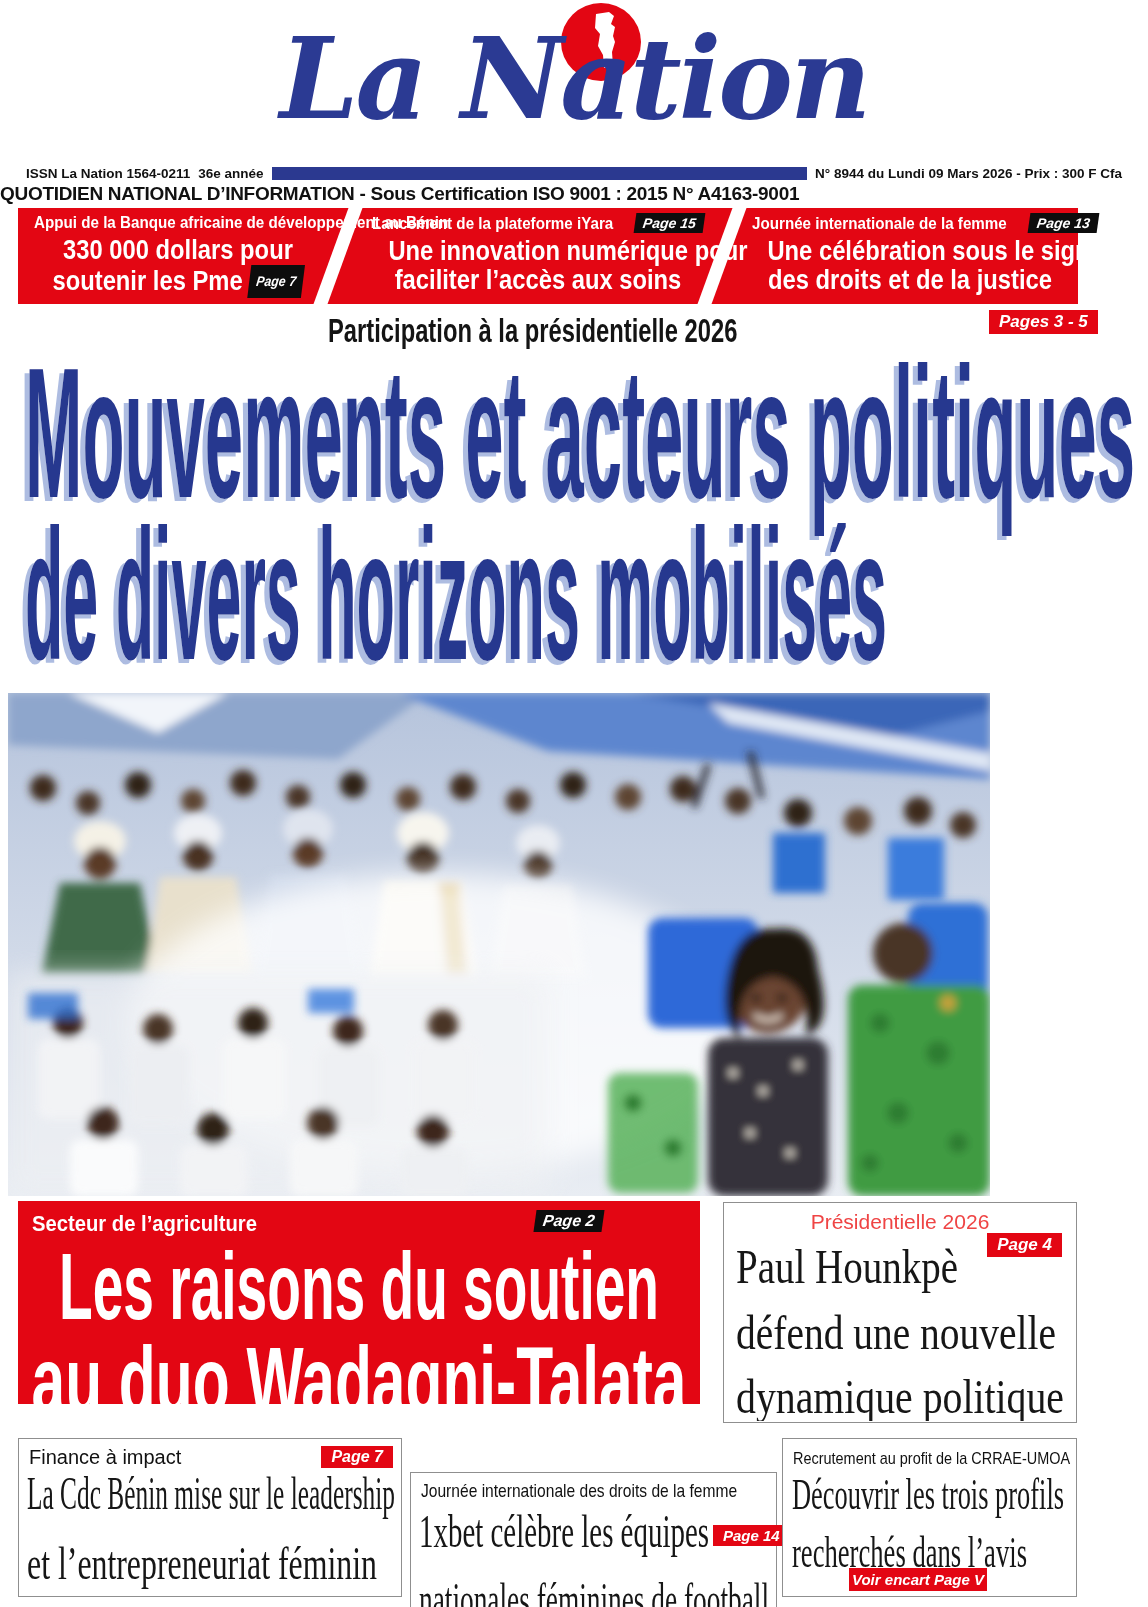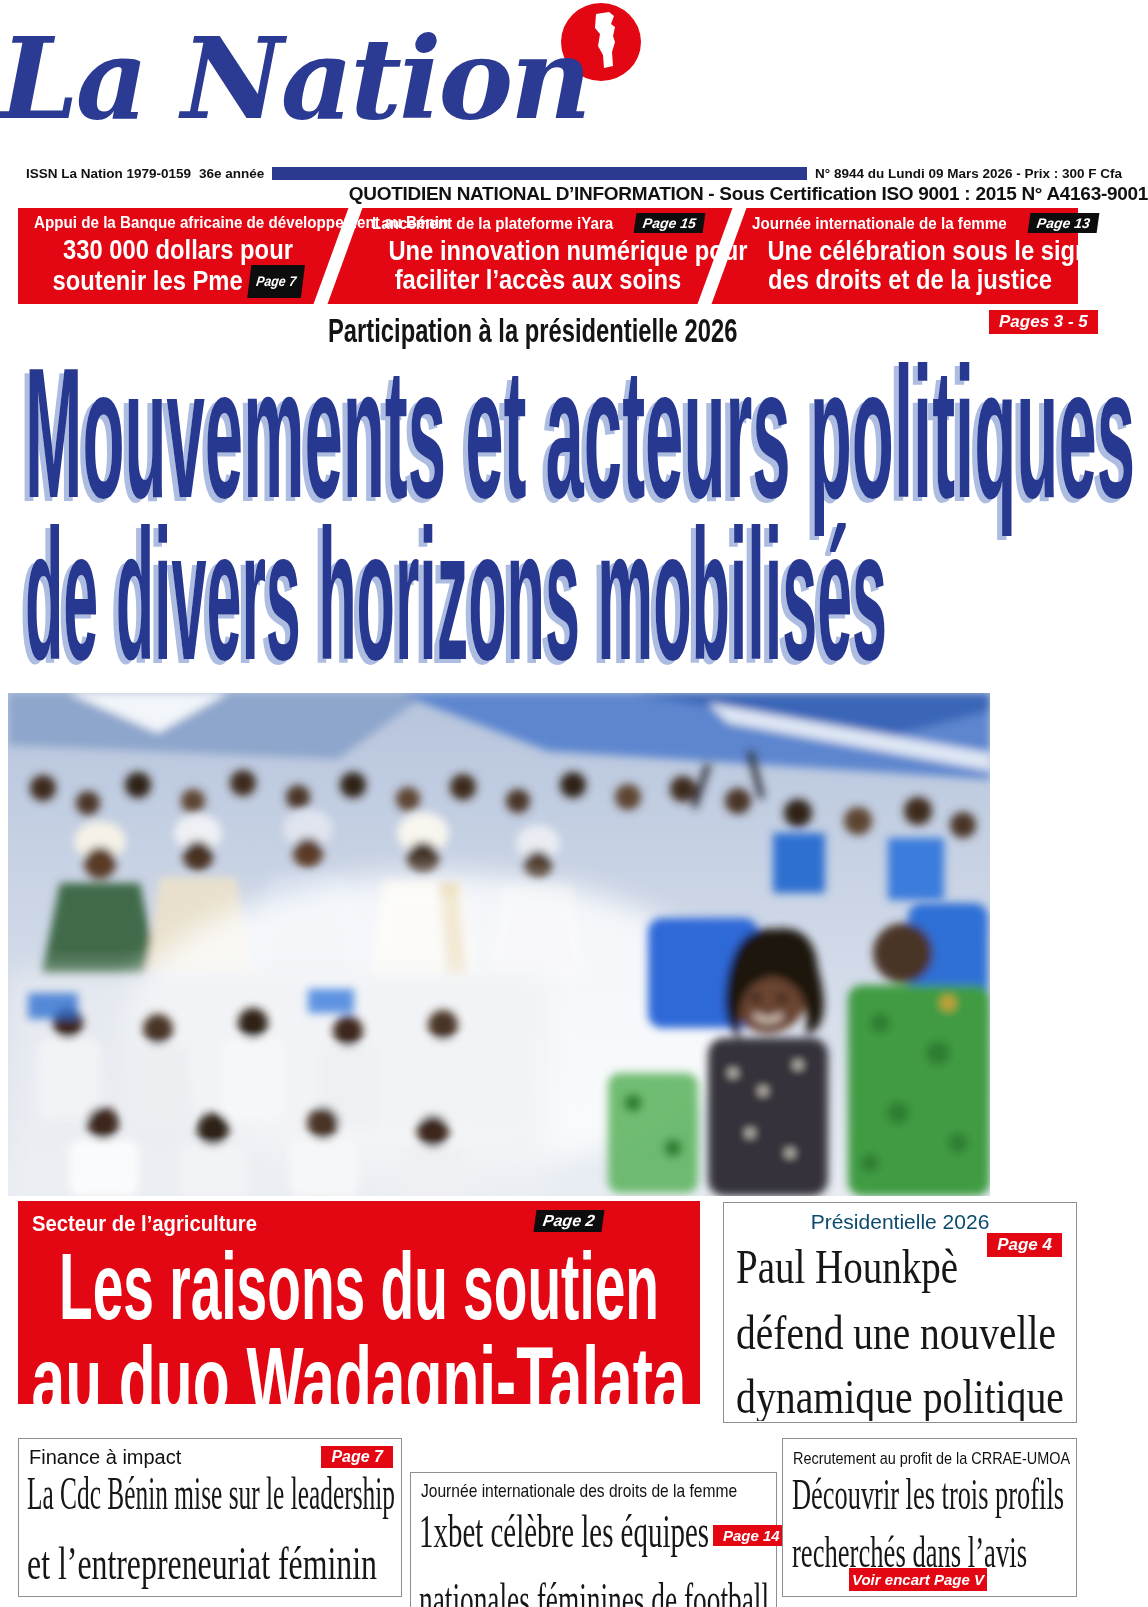--- a/index.html
+++ b/index.html
@@ -1,27 +1,27 @@
 <!DOCTYPE html>
 <html><head>
 <meta charset="utf-8">
 <style>
   * { margin:0; padding:0; box-sizing:border-box; }
   body { background:#ffffff; font-family:"Liberation Sans", sans-serif; }
   .page { position:relative; width:1148px; height:1607px; background:#fff; overflow:hidden; }
 
   
-  .logo-wrap { position:absolute; left:0; top:0; width:1148px; height:162px; text-align:left; }
+  .logo-wrap { position:absolute; left:0; top:0; width:1148px; height:162px; text-align:center; }
   .logo-oval { position:absolute; left:560px; top:2px; width:82px; height:80px; z-index:1; }
   .logo-text { position:relative; z-index:2; font-family:"DejaVu Serif", serif; font-style:italic; font-weight:bold;
                font-size:112px; line-height:158px; color:#2b3a93; letter-spacing:-3px; }
   .info-row { position:absolute; left:26px; top:164px; width:1096px; height:18px; display:flex; align-items:center; gap:8px;
               font-size:13.5px; font-weight:bold; color:#111; white-space:nowrap; }
   .blue-bar { flex:1; height:13px; background:#2b3990; }
-  .tagline { position:absolute; left:0; top:183px; width:1148px; text-align:right; font-size:19px; font-weight:bold;
+  .tagline { position:absolute; left:0; top:183px; width:1148px; text-align:left; font-size:19px; font-weight:bold;
              color:#111; letter-spacing:-0.3px; }
 
   
   .banners { position:absolute; left:18px; top:208px; width:1060px; height:96px; background:#e30613; }
   .slash { position:absolute; top:0; width:14px; height:96px; background:#ffffff; transform:skewX(-20deg); }
   .slash.s1 { left:313px; } .slash.s2 { left:697px; }
   .bcol { position:absolute; top:0; height:96px; color:#fff; }
   .bcol.c1 { left:12px;  width:296px; }
   .bcol.c2 { left:350px; width:340px; }
   .bcol.c3 { left:730px; width:324px; }
@@ -48,21 +48,21 @@
 
   
   .agri { position:absolute; left:18px; top:1201px; width:682px; height:203px; background:#e30613; }
   .agri .kicker { position:absolute; left:14px; top:10px; color:#fff; font-weight:bold; font-size:22px;
                   white-space:nowrap; transform:scaleX(0.92); transform-origin:left center; }
   .agri .badge-black { position:absolute; left:517px; top:9px; font-size:16px; }
 
   
   .wbox { position:absolute; background:#fff; border:1.5px solid #8f8f8f; }
   .presid { left:723px; top:1202px; width:354px; height:221px; }
-  .presid .kicker { position:absolute; left:0; top:7px; width:100%; text-align:center; font-size:21px; color:#0c4a6e; }
+  .presid .kicker { position:absolute; left:0; top:7px; width:100%; text-align:center; font-size:21px; color:#ef4444; }
   .presid .badge-red { position:absolute; right:14px; top:30px; }
   .boxA { left:18px;  top:1438px; width:384px; height:159px; }
   .boxB { left:410px; top:1472px; width:367px; height:159px; }
   .boxC { left:782px; top:1438px; width:295px; height:159px; }
   .sm-kicker { position:absolute; left:10px; top:7px; font-size:20px; color:#111; white-space:nowrap;
                transform-origin:left center; }
   .boxB .sm-kicker { transform:scaleX(0.82); font-size:19px; }
   .boxC .sm-kicker { transform:scaleX(0.85); font-size:17px; top:10px; }
   .boxA .badge-red { position:absolute; right:8px; top:7px; font-size:16px; }
   .boxB .badge-inline { position:absolute; left:302px; top:52px; font-size:15px; }
@@ -79,21 +79,21 @@
     <div class="logo-wrap">
       <span class="logo-oval">
         <svg width="82" height="80" viewBox="0 0 82 80">
           <ellipse cx="41" cy="40" rx="40" ry="39" fill="#e30613"></ellipse>
           <path d="M36 12 l13 -2 5 4 -3 8 4 3 -2 9 2 6 -3 10 1 14 -9 2 -1 -13 -5 -9 2 -12 -5 -6 z" fill="#ffffff"></path>
         </svg>
       </span>
       <div class="logo-text">La Nation</div>
     </div>
     <div class="info-row">
-      <span>ISSN La Nation 1979-0159</span>
+      <span>ISSN La Nation 1564-0211</span>
       <span>36e année</span>
       <div class="blue-bar"></div>
       <span>N° 8944 du Lundi 09 Mars  2026 - Prix : 300 F Cfa</span>
     </div>
     <div class="tagline">QUOTIDIEN  NATIONAL  D’INFORMATION - Sous Certification ISO 9001 : 2015 N° A4163-9001</div>
   </header>
 
   <section class="banners">
     <div class="bcol c1">
       <div class="bk-row">

